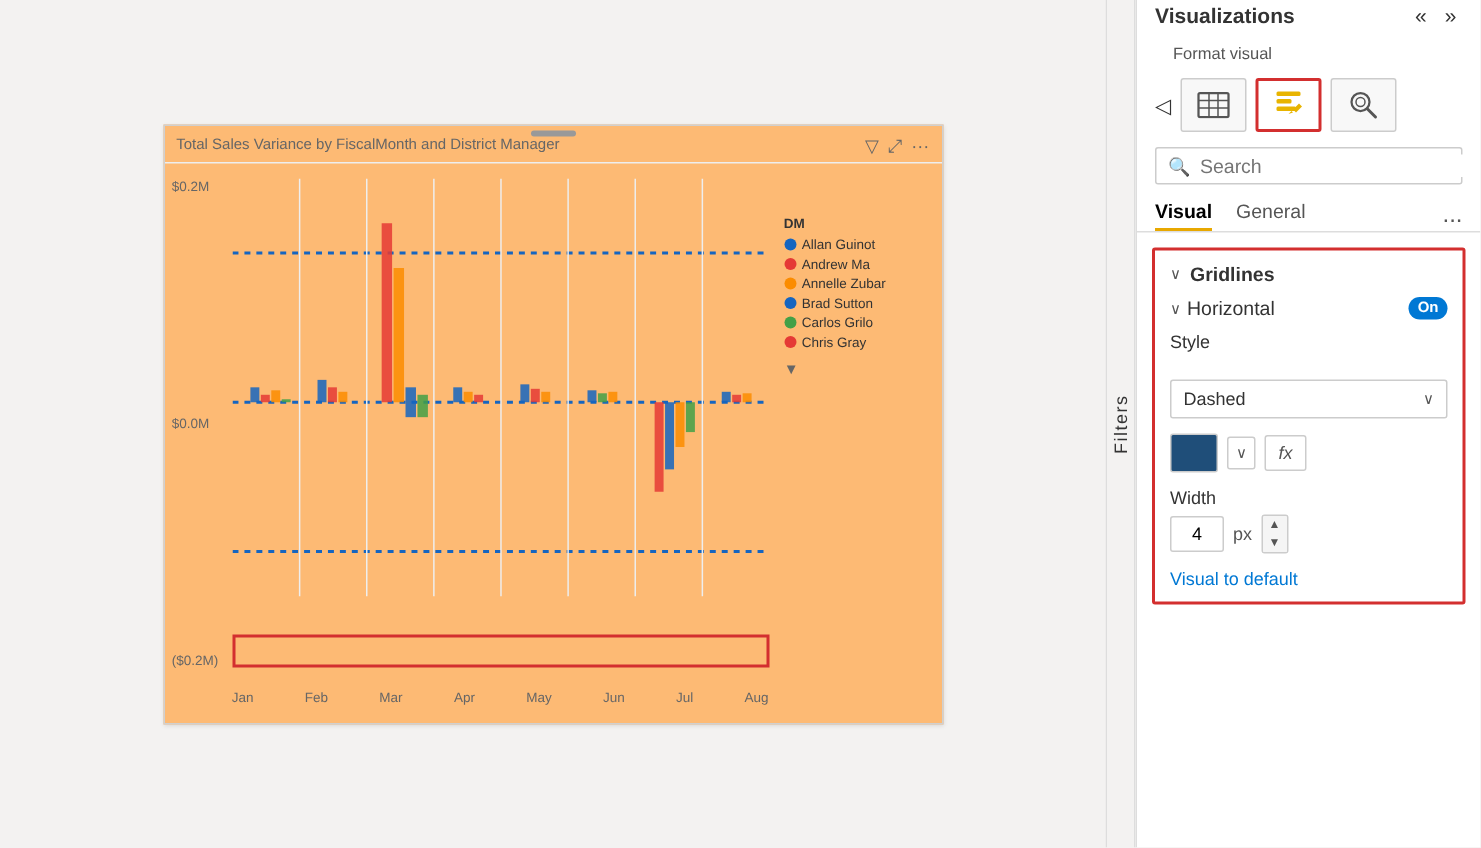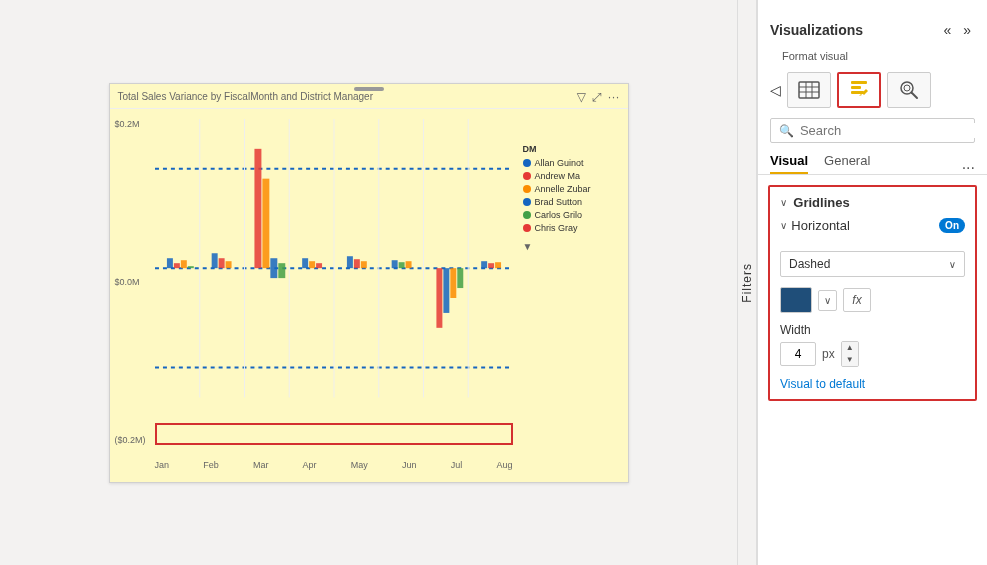--- a/index.html
+++ b/index.html
@@ -18,21 +18,21 @@
       flex: 1;
       background: #f3f2f1;
       display: flex;
       align-items: center;
       justify-content: center;
       position: relative;
       padding: 20px;
     }
 
     .chart-container {
-      background: #fef9c3;
+      background: #fdba74;
       border: 1px solid #d0d0d0;
       width: 520px;
       height: 400px;
       position: relative;
       box-shadow: 0 1px 3px rgba(0,0,0,0.1);
     }
 
     .chart-header {
       display: flex;
       justify-content: space-between;
@@ -172,21 +172,21 @@
       border-left: 1px solid #ddd;
       display: flex;
       flex-direction: column;
       overflow-y: auto;
     }
 
     .viz-header {
       display: flex;
       justify-content: space-between;
       align-items: center;
-      padding: 20px 12px 6px 12px;
+      padding: 0 12px 6px 12px;
     }
 
     .viz-title {
       font-size: 14px;
       font-weight: 600;
       color: #333;
     }
 
     .viz-nav-icons {
       display: flex;
@@ -663,20 +663,21 @@
 
     <div class="subsection-header">
       <div class="subsection-title-group">
         <span class="subsection-chevron">∨</span>
         <span class="subsection-title">Horizontal</span>
       </div>
       <div class="toggle-on">On</div>
     </div>
 
     <div class="form-row">
+      <div class="form-label">Style</div>
       <div class="select-box">
         <span>Dashed</span>
         <span class="select-chevron">∨</span>
       </div>
     </div>
 
     <div class="form-row">
       <div class="color-row">
         <div class="color-swatch"></div>
         <span class="color-chevron">∨</span>

